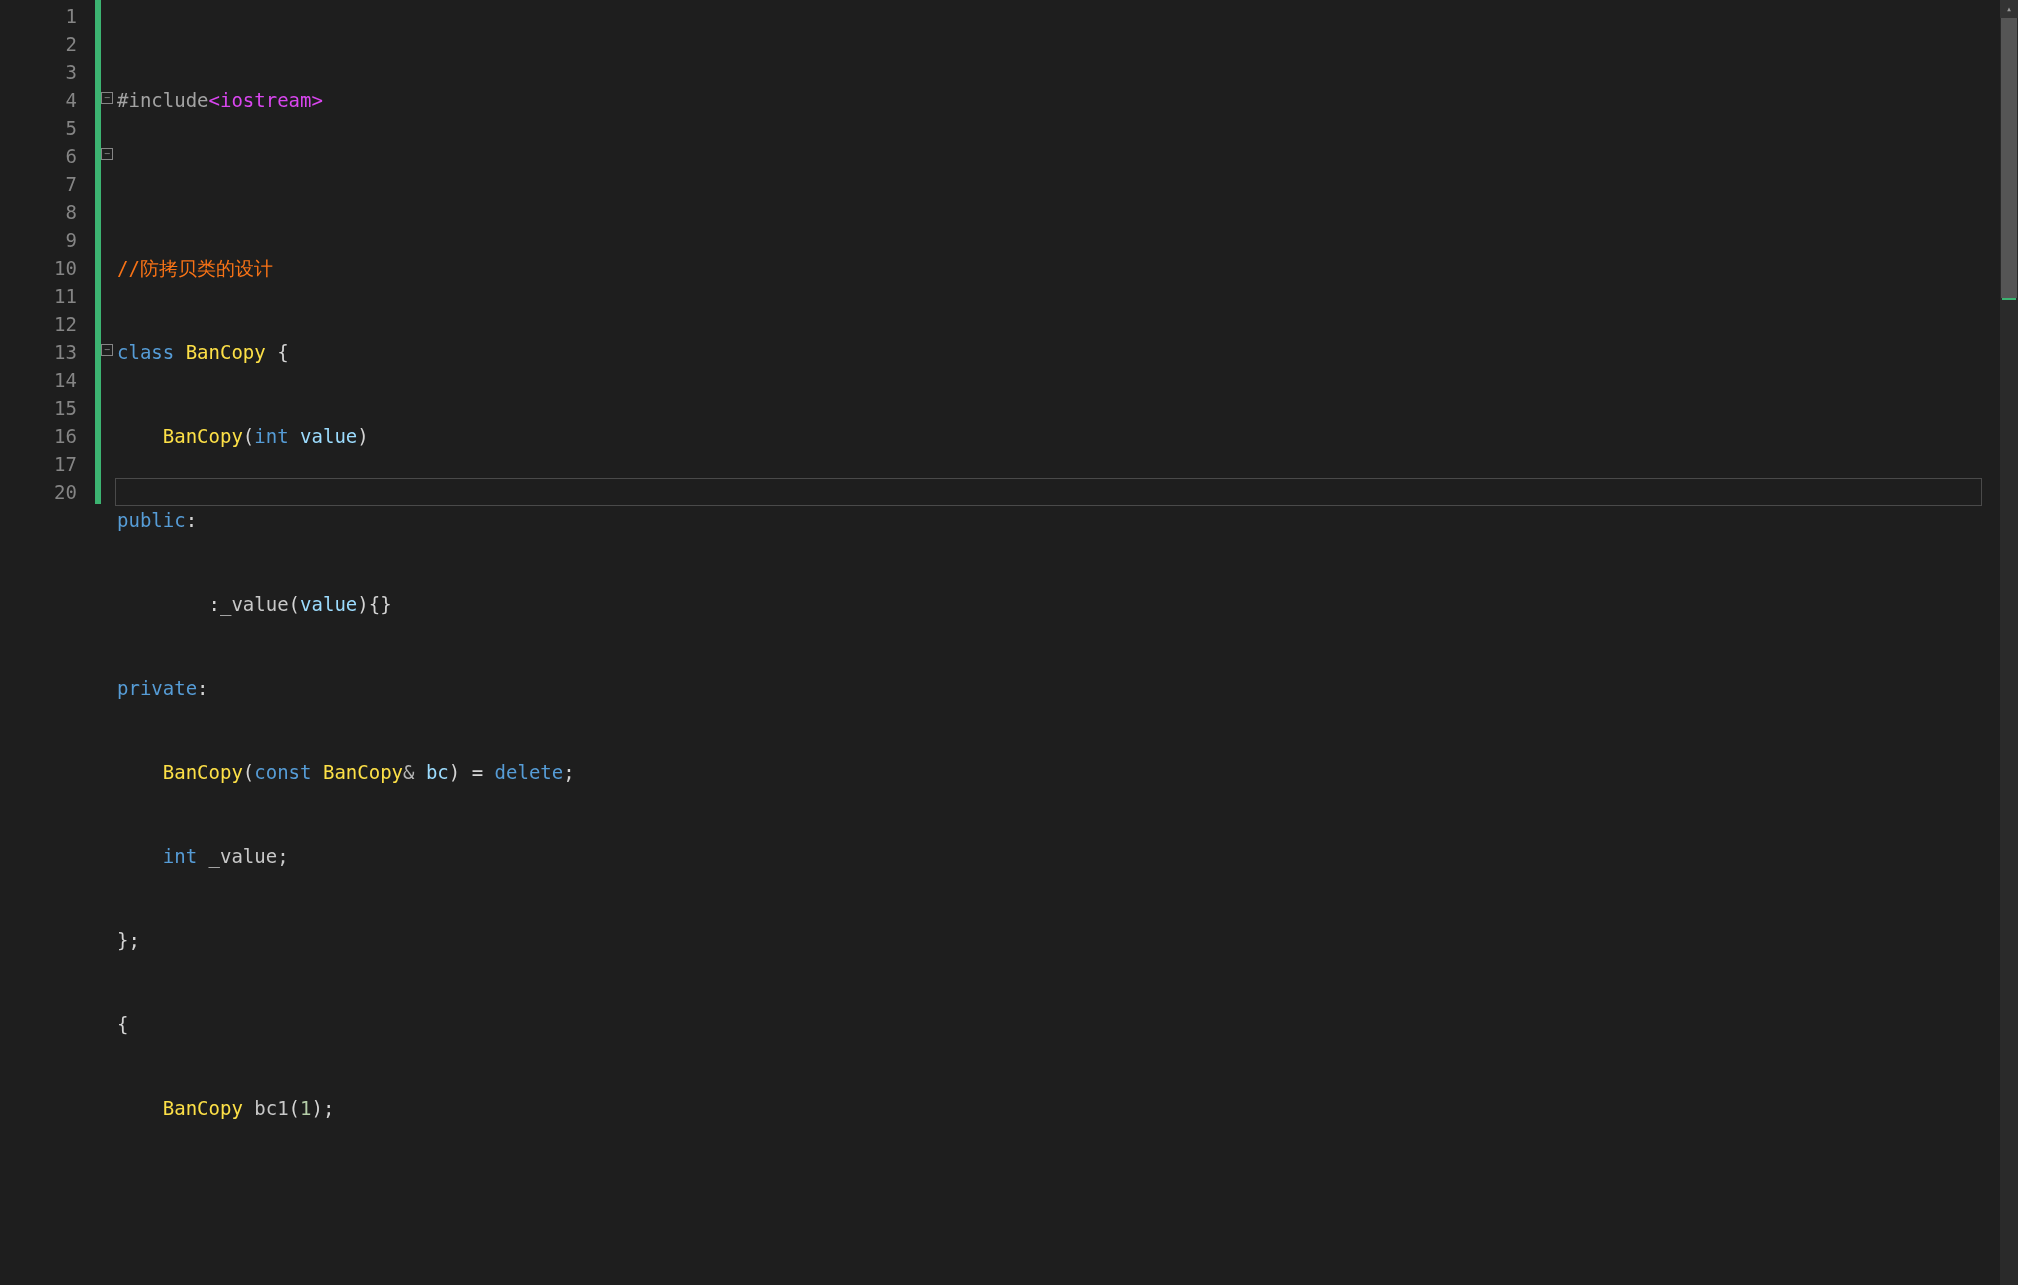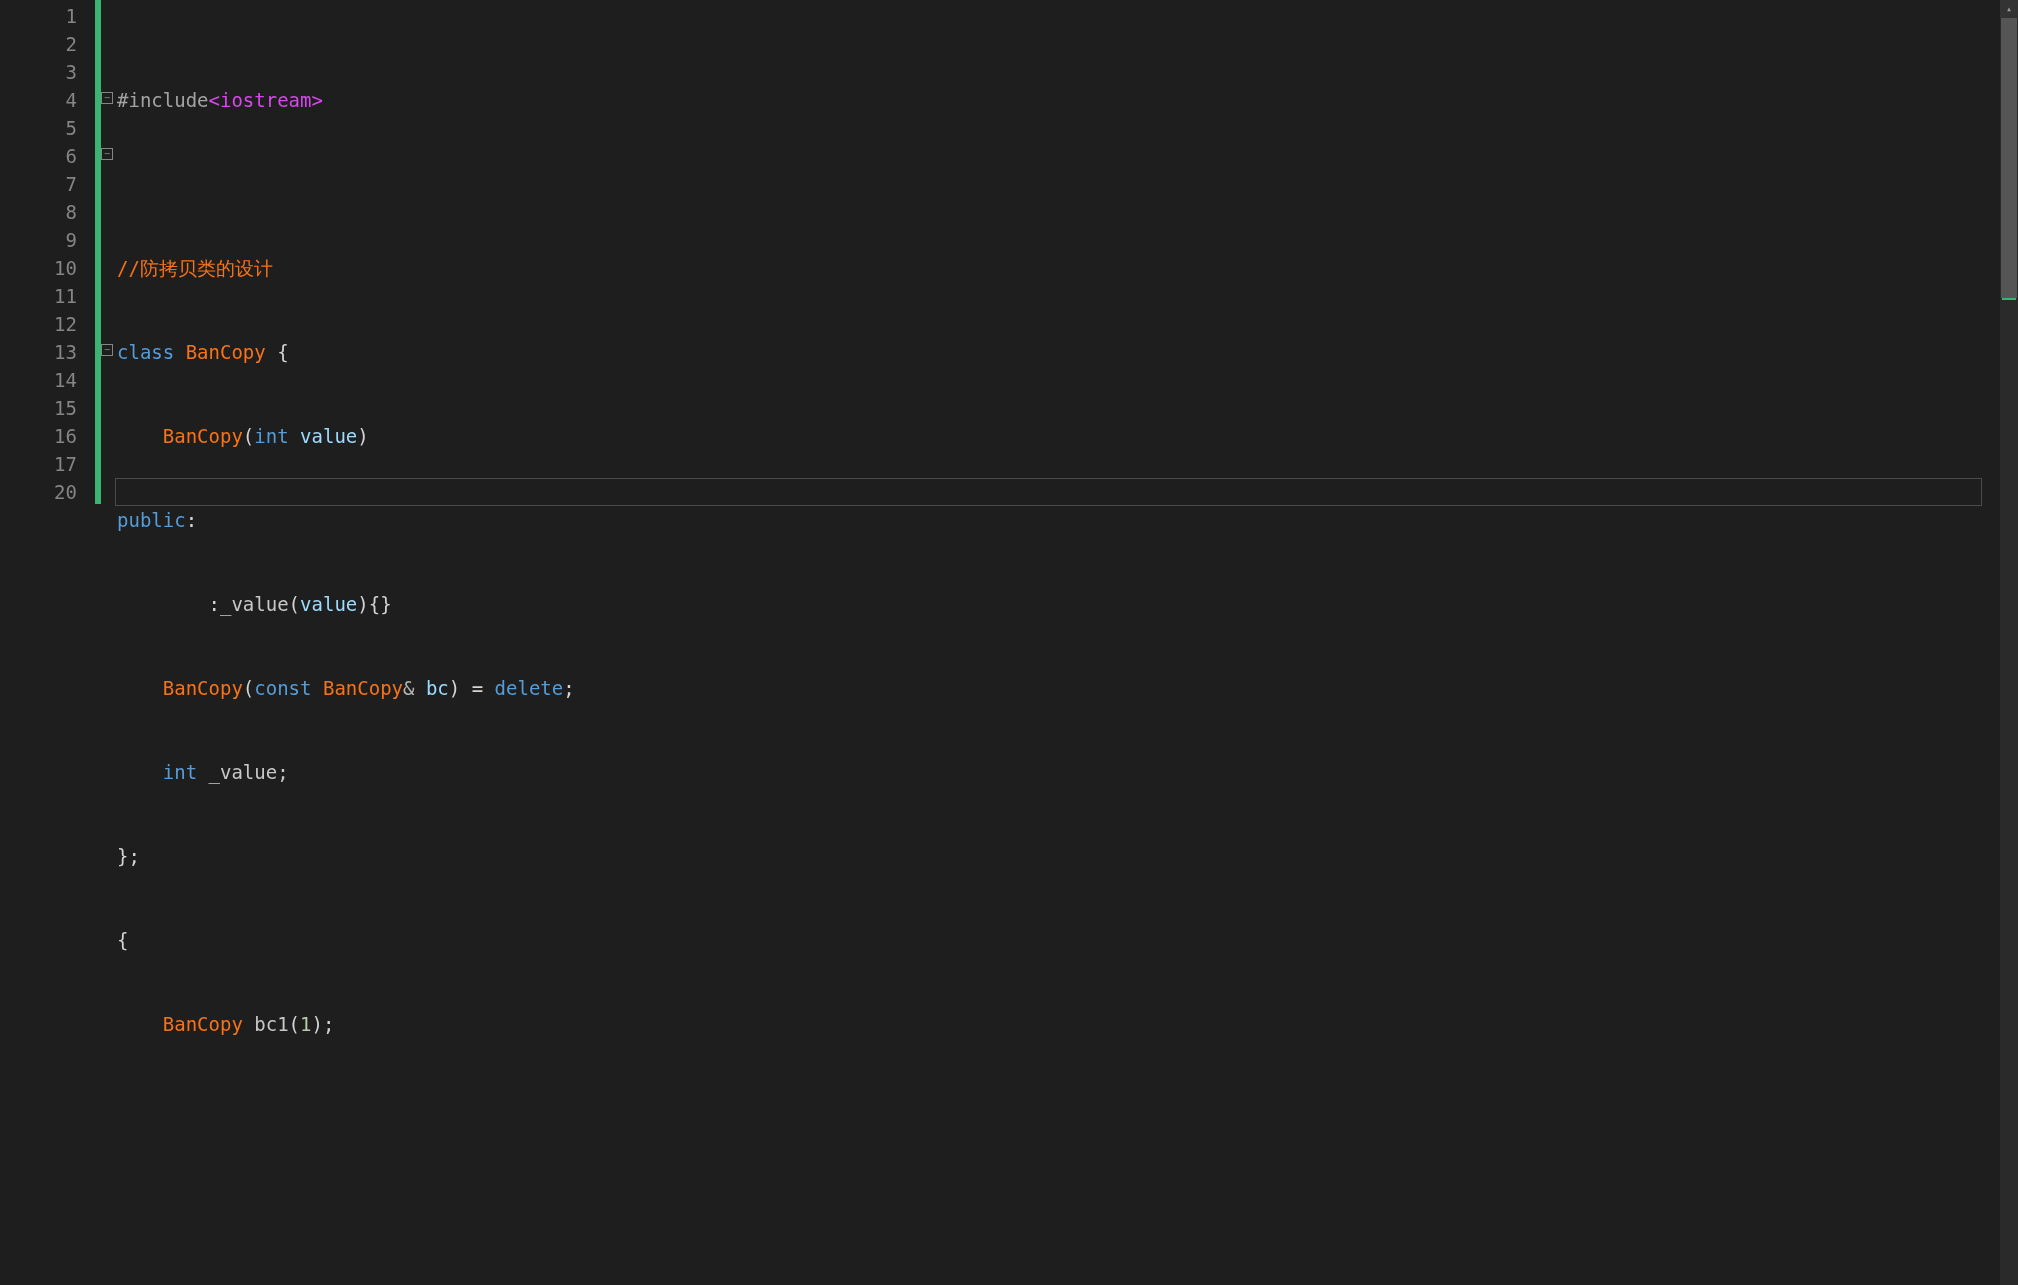--- a/index.html
+++ b/index.html
@@ -6,21 +6,21 @@
 body { font-family:Consolas,'Microsoft YaHei',monospace; background:#1e1e1e; color:#d4d4d4; font-size:14px; overflow:hidden; width:2018px; height:1285px; display:flex; flex-direction:column; }
 .editor { flex:1; display:flex; background:#1e1e1e; position:relative; }
 .gutter { width:95px; background:#1e1e1e; text-align:right; padding-right:18px; color:#858585; font-size:19px; line-height:28px; padding-top:2px; user-select:none; font-family:Consolas,monospace; }
 .gutter div { height:28px; }
 .change-bar { width:6px; background:#3cb371; }
 .fold-col { width:14px; background:#1e1e1e; position:relative; }
 .fold-mark { position:absolute; left:0; width:12px; height:12px; border:1px solid #858585; color:#858585; font-size:10px; line-height:10px; text-align:center; cursor:pointer; }
 .code { flex:1; font-family:'NSimSun',Consolas,monospace; font-size:19px; line-height:28px; white-space:pre; padding-top:2px; padding-left:2px; position:relative; }
 .code-line { height:28px; }
 .c-pre { color:#a3a3a3; } .c-str { color:#d946ef; } .c-com { color:#f97316; }
-.c-kw { color:#569cd6; } .c-type { color:#f97316;text-align:right; } .c-fn { color:#c8c8c8; }
+.c-kw { color:#569cd6; } .c-type { color:#fde047;text-align:right; } .c-fn { color:#c8c8c8; }
 .c-param { color:#9cdcfe; } .c-num { color:#b5cea8; } .c-op { color:#b4b4b4; }
 .c-punc { color:#d4d4d4; } .c-id { color:#c8c8c8; }
 .cursor-line { position:absolute; left:0; right:18px; height:28px; border:1px solid #4a4a4a; top:478px; pointer-events:none; }
 .vscroll { width:18px; background:#2a2a2a; display:flex; flex-direction:column; position:relative; }
 .vscroll-btn { width:18px; height:18px; background:#333; color:#999; text-align:center; font-size:10px; line-height:18px; cursor:pointer; }
 .vscroll-thumb { position:absolute; top:18px; width:16px; left:1px; height:280px; background:#555; }
 .green-strip { position:absolute; left:2px; width:14px; background:#3cb371; top:20px; height:280px; }
 .mini-err { position:absolute; left:2px; width:14px; height:3px; background:#f44747; }
 </style>
 </head>
@@ -55,20 +55,21 @@
   </div>
   <div class="code">
     <div class="cursor-line"></div>
     <div class="code-line"><span class="c-pre">#include</span><span class="c-str">&lt;iostream&gt;</span></div>
     <div class="code-line"></div>
     <div class="code-line"><span class="c-com">//防拷贝类的设计</span></div>
     <div class="code-line"><span class="c-kw">class</span><span class="c-type"> BanCopy </span><span class="c-punc">{</span></div>
     <div class="code-line">    <span class="c-type">BanCopy</span><span class="c-punc">(</span><span class="c-kw">int</span><span class="c-param"> value</span><span class="c-punc">)</span></div>
     <div class="code-line"><span class="c-kw">public</span><span class="c-punc">:</span></div>
     <div class="code-line">        <span class="c-punc">:</span><span class="c-id">_value</span><span class="c-punc">(</span><span class="c-param">value</span><span class="c-punc">){}</span></div>
+    <div class="code-line"><span class="c-kw">private</span><span class="c-punc">:</span></div>
     <div class="code-line">    <span class="c-type">BanCopy</span><span class="c-punc">(</span><span class="c-kw">const</span><span class="c-type"> BanCopy</span><span class="c-op">&amp; </span><span class="c-param">bc</span><span class="c-punc">) = </span><span class="c-kw">delete</span><span class="c-punc">;</span></div>
     <div class="code-line">    <span class="c-kw">int</span><span class="c-id"> _value;</span></div>
     <div class="code-line"><span class="c-punc">};</span></div>
     <div class="code-line"><span class="c-punc">{</span></div>
     <div class="code-line">    <span class="c-type">BanCopy </span><span class="c-id">bc1</span><span class="c-punc">(</span><span class="c-num">1</span><span class="c-punc">);</span></div>
     
     
     
   </div>
   <div class="vscroll">

